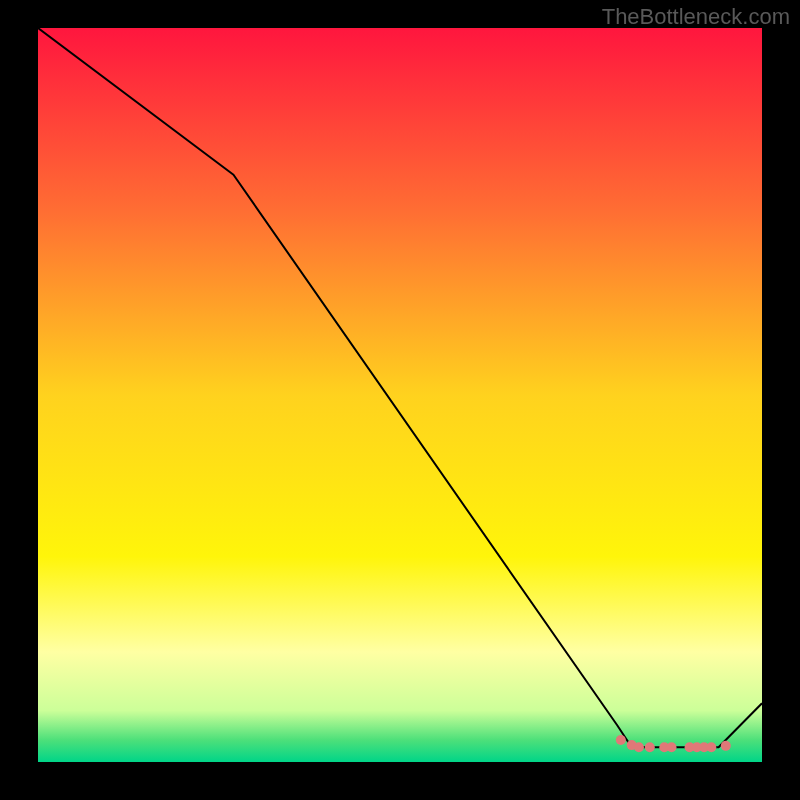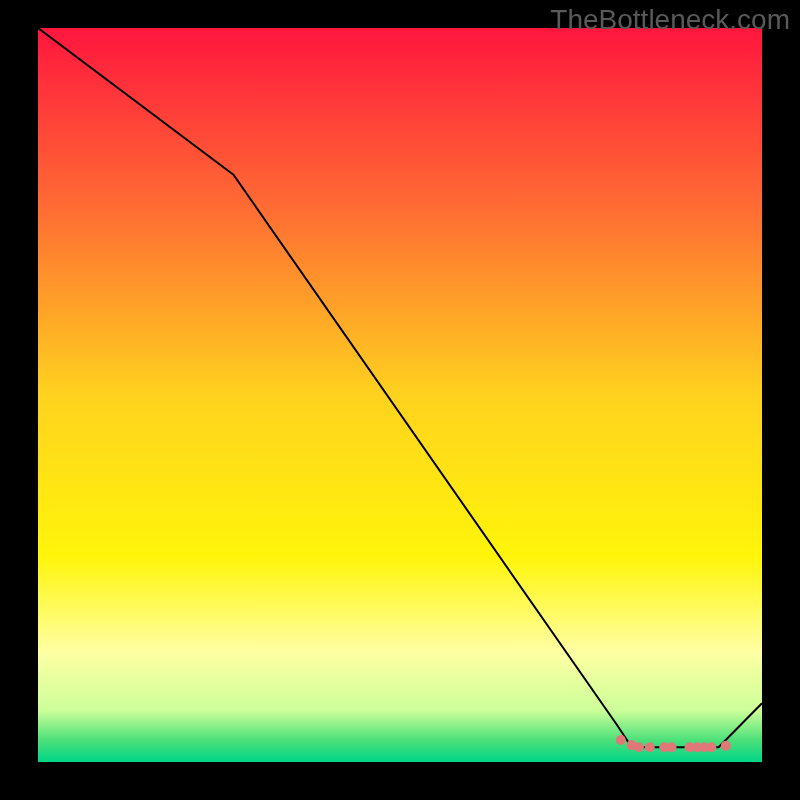--- a/index.html
+++ b/index.html
@@ -16,21 +16,21 @@
     height: 800px;
     position: relative;
     background: #000;
   }
   .watermark {
     position: absolute;
     top: 4px;
     right: 10px;
     color: #595959;
     font-family: Arial, Helvetica, sans-serif;
-    font-size: 28px;
+    font-size: 22px;
     font-weight: 500;
     z-index: 10;
   }
   .plot-area {
     position: absolute;
     left: 38px;
     top: 28px;
     width: 724px;
     height: 734px;
   }

